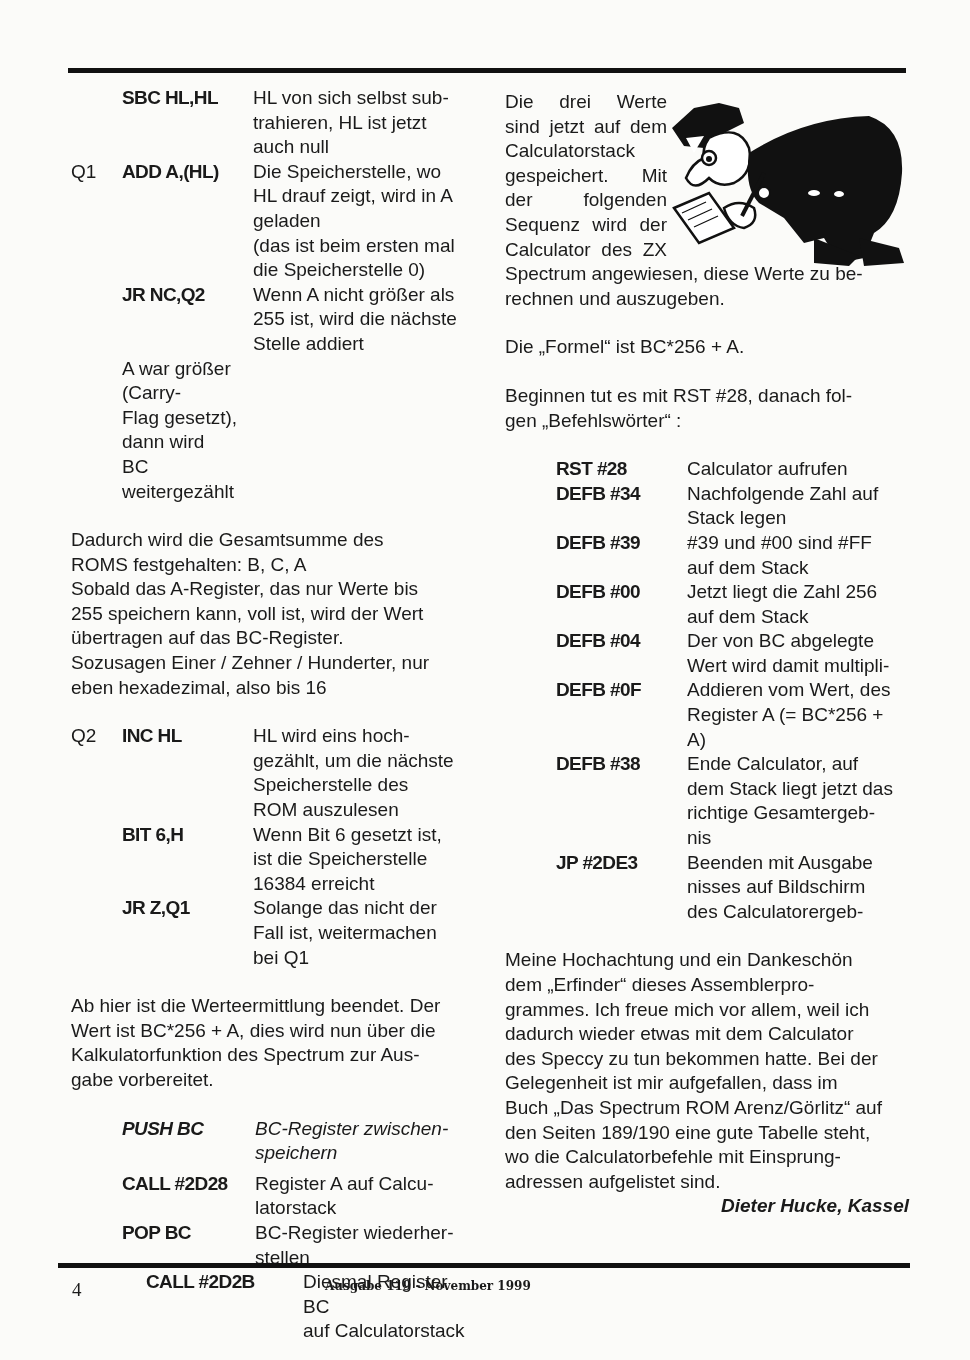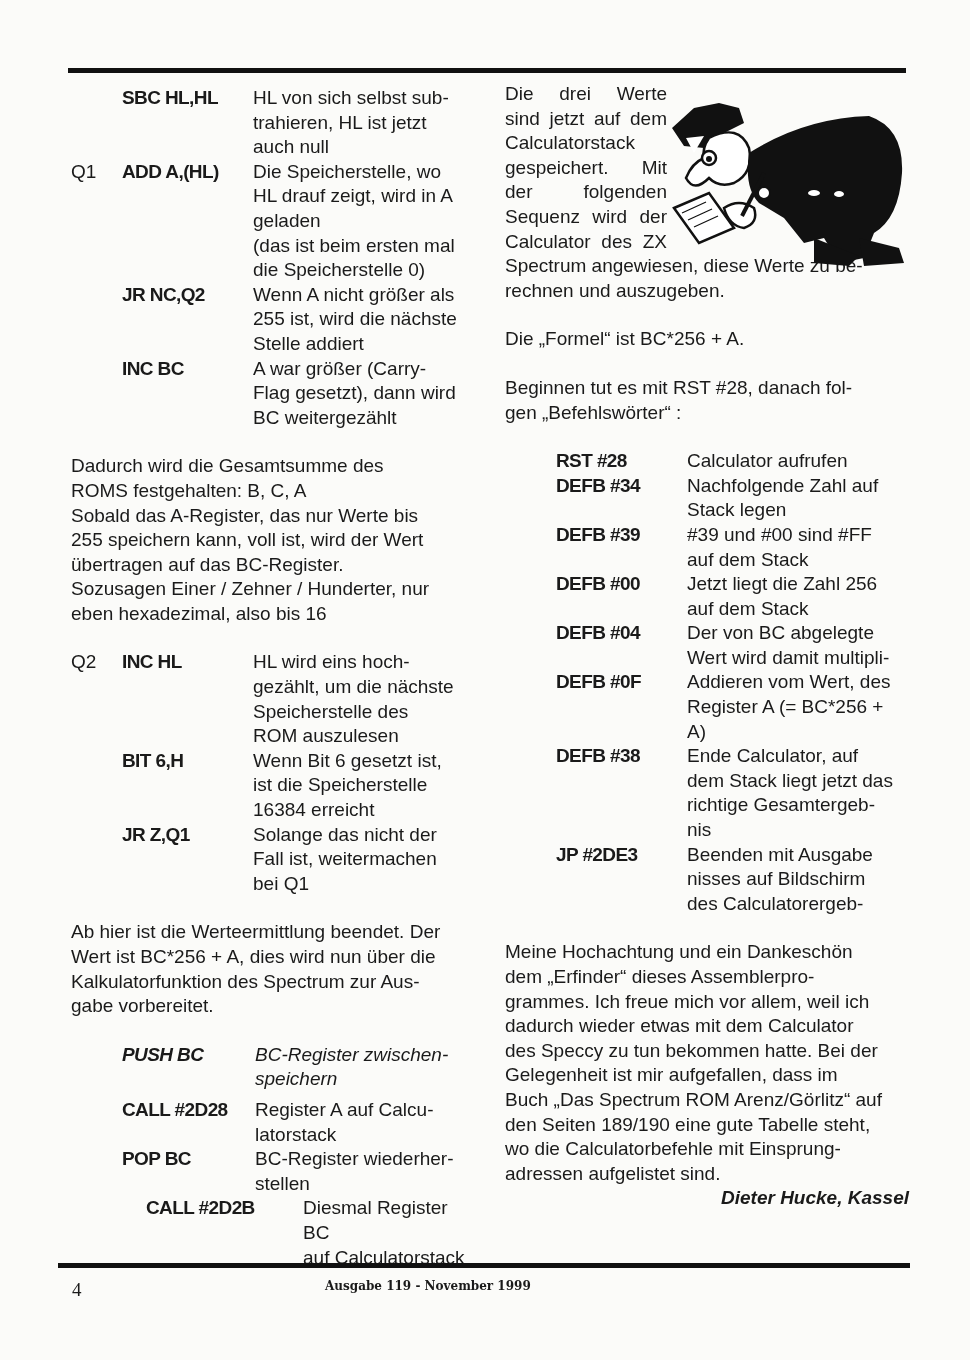--- a/index.html
+++ b/index.html
@@ -5,21 +5,21 @@
   html, body { margin: 0; padding: 0; }
   body {
     width: 970px; height: 1360px; background: #fbfbf9; position: relative;
     font-family: "Liberation Sans", sans-serif; color: #1a1a1a; overflow: hidden;
   }
   .rule { position: absolute; background: #111; }
   .rule.top { left: 68px; top: 68px; width: 838px; height: 5px; }
   .rule.bottom { left: 58px; top: 1263px; width: 852px; height: 5px; }
   .col { position: absolute; font-size: 19px; line-height: 24.6px; }
   .col.left { left: 71px; top: 86px; width: 404px; }
-  .col.right { left: 505px; top: 82px; width: 404px; }
+  .col.right { left: 505px; top: 90px; width: 404px; }
   .asm { display: grid; grid-template-columns: 51px 131px 1fr; }
   .asm .lbl { }
   .asm .op { font-weight: bold; letter-spacing: -0.6px; }
   .asm .desc { }
   .p { margin: 0; text-align: justify; }
   .gap { height: 24px; }
   .rasm { display: grid; grid-template-columns: 51px 131px 1fr; }
   .rasm .op { font-weight: bold; letter-spacing: -0.6px; }
   .sig { text-align: right; font-weight: bold; font-style: italic; }
   .intro { width: 162px; }
@@ -60,21 +60,20 @@
         <div class="lbl"></div>
         <div class="op">JR NC,Q2</div>
         <div class="desc">
           <div>Wenn A nicht größer als</div>
           <div>255 ist, wird die nächste</div>
           <div>Stelle addiert</div>
         </div>
       </div>
       <div class="asm">
         <div class="lbl"></div>
-        <div class="op">INC BC</div>
         <div class="desc">
           <div>A war größer (Carry-</div>
           <div>Flag gesetzt), dann wird</div>
           <div>BC weitergezählt</div>
         </div>
       </div>
     </div>
   <div class="gap"></div>
   <div id="para1">
       <div>Dadurch wird die Gesamtsumme des</div>

